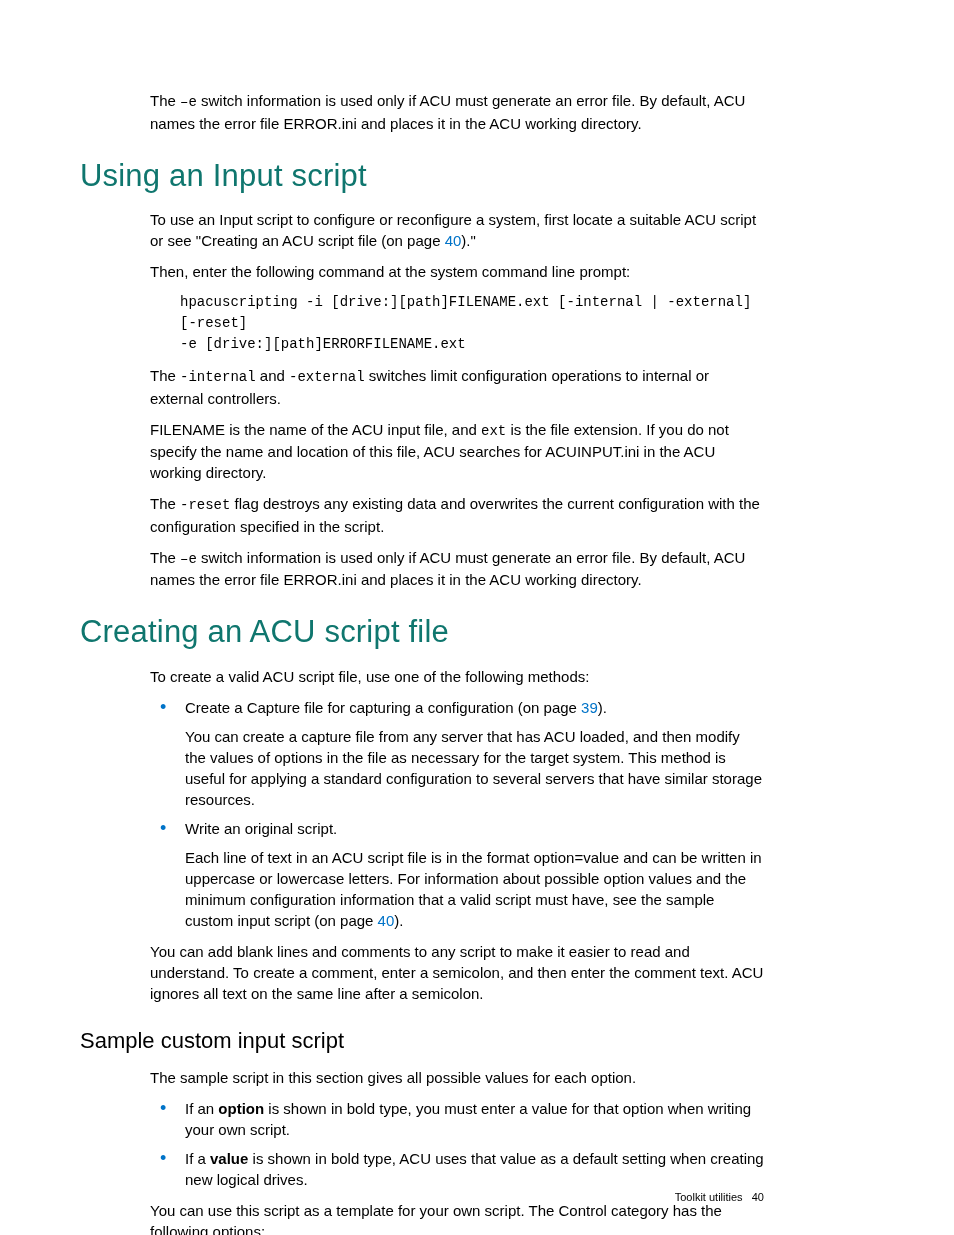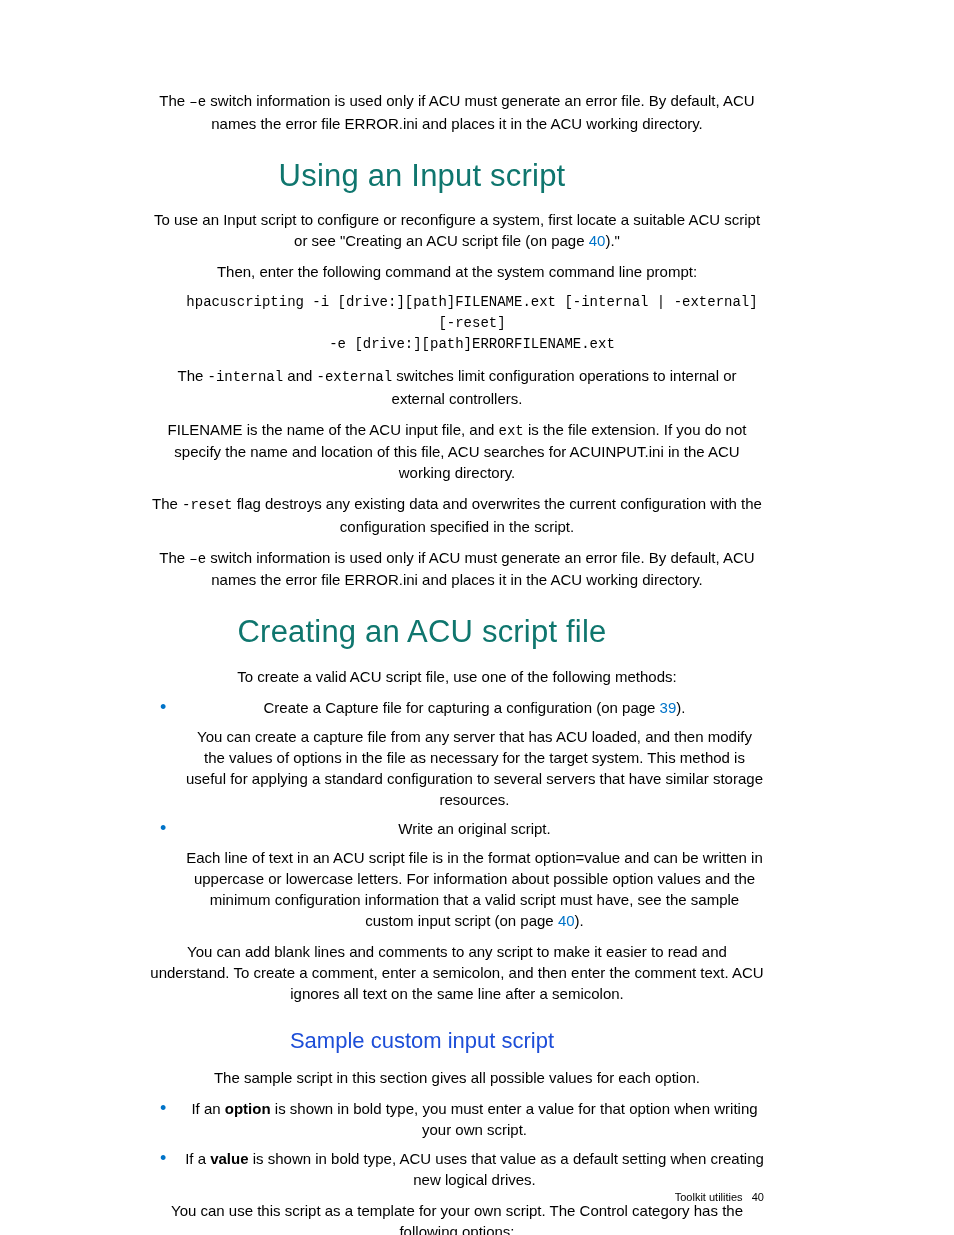--- a/index.html
+++ b/index.html
@@ -10,38 +10,37 @@
     color: #000;
     font-size: 15px;
     line-height: 1.4;
   }
   .page {
     width: 844px;
     height: 1235px;
     position: relative;
     box-sizing: border-box;
     padding: 80px 80px 40px 80px;
-    text-align: center;
   }
   .body-indent {
     margin-left: 70px;
   }
   h1 {
     font-family: Arial, Helvetica, sans-serif;
     font-weight: 300;
     font-size: 31px;
     color: #0f766e;
     margin: 20px 0 12px 0;
     letter-spacing: 0.2px;
   }
   h2 {
     font-family: Arial, Helvetica, sans-serif;
     font-weight: 300;
     font-size: 22px;
-    color: #1d4ed8;
+    color: #000000;
     margin: 22px 0 8px 0;
   }
   p {
     margin: 10px 0;
   }
   .code {
     font-family: "Courier New", monospace;
     font-size: 14px;
   }
   .code-block {

